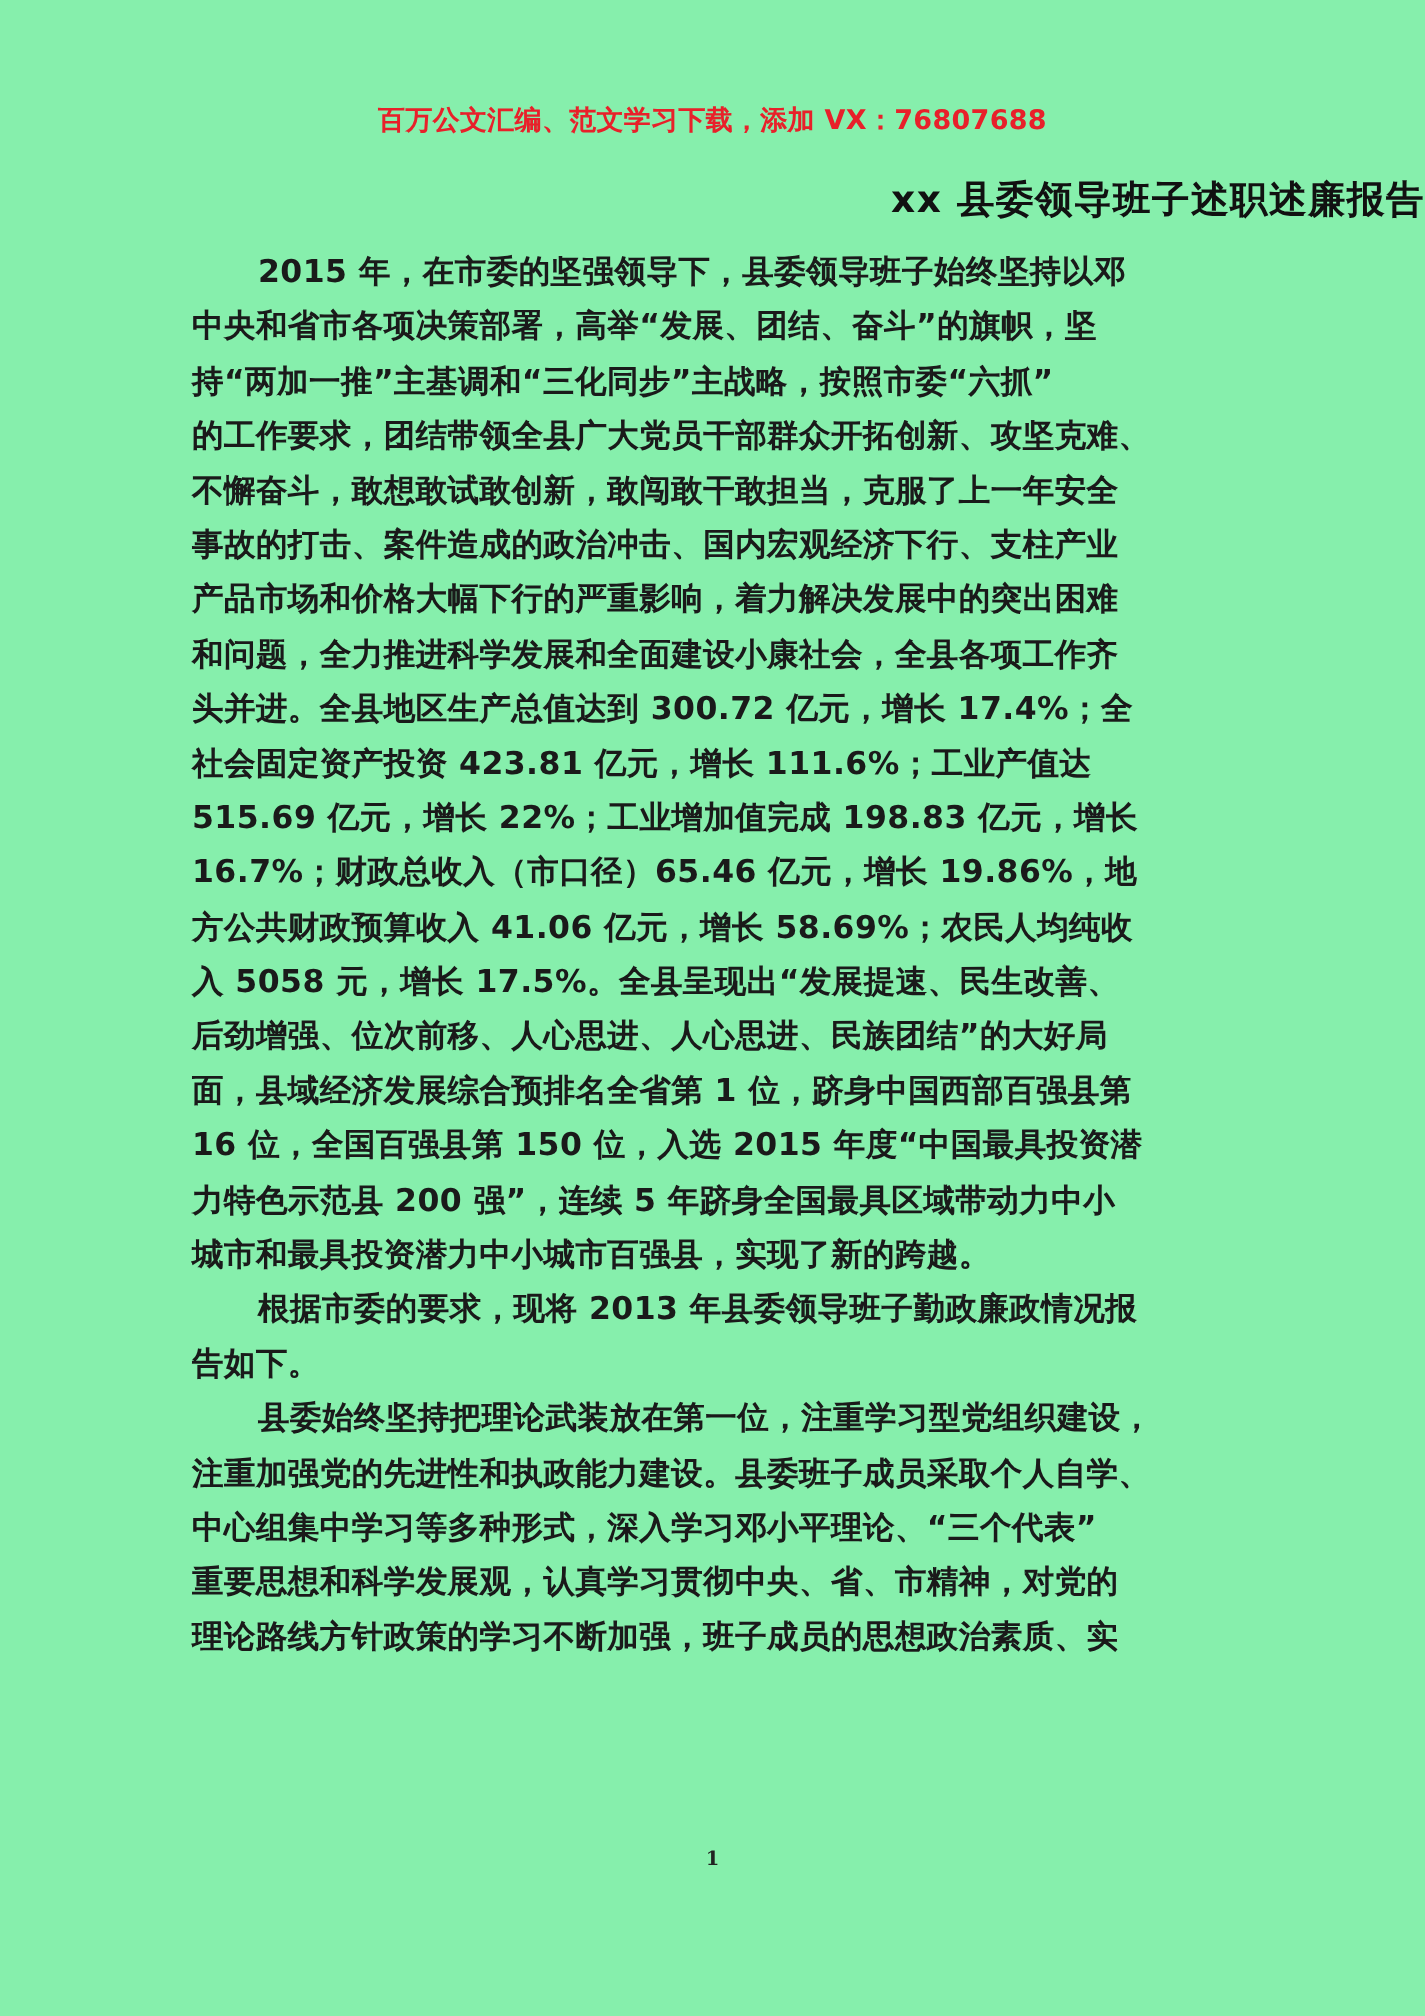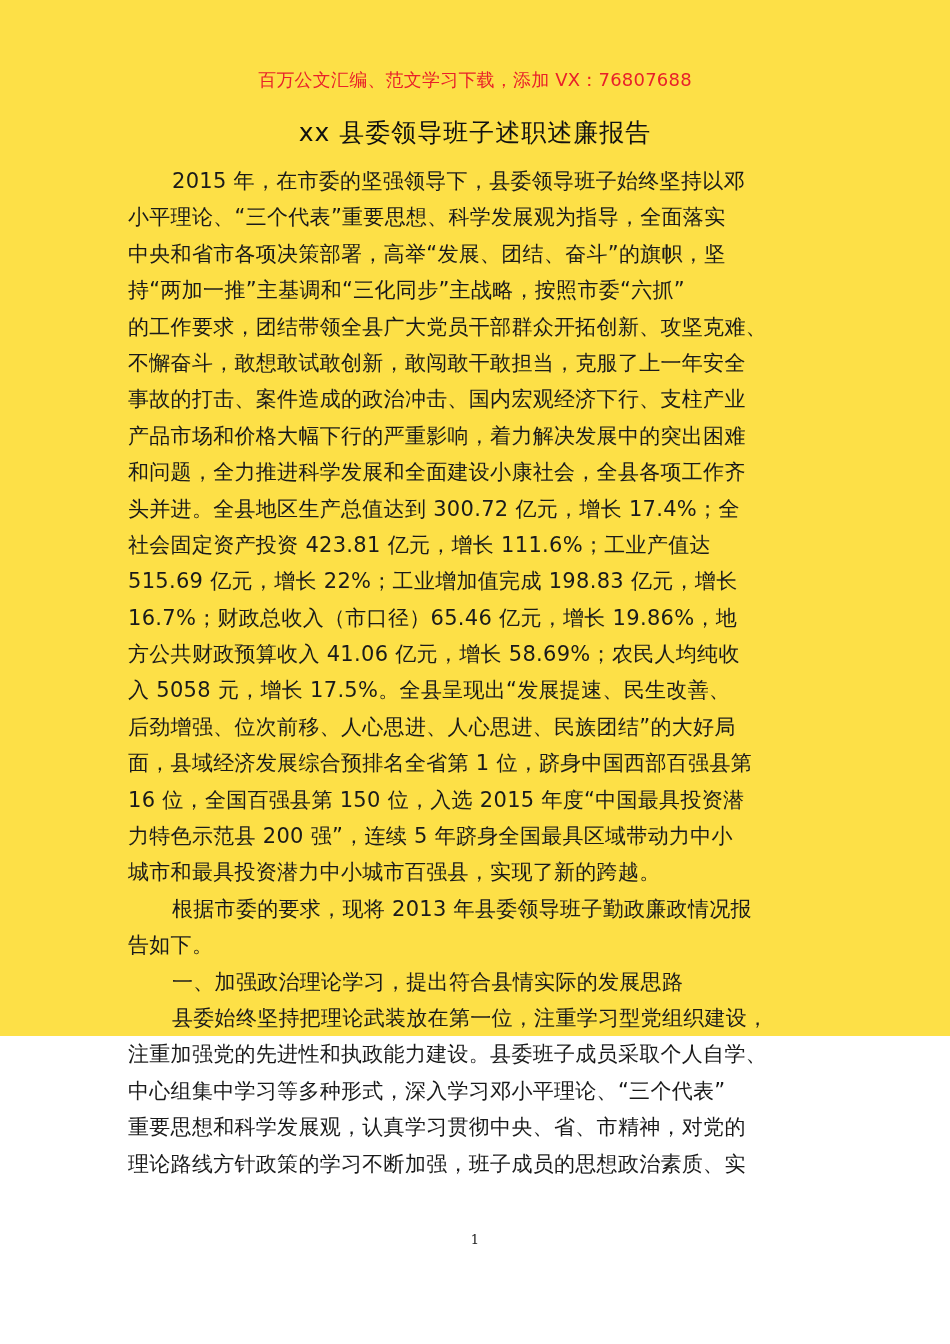--- a/index.html
+++ b/index.html
@@ -12,40 +12,41 @@
       height: 1344px;
       position: relative;
       overflow: hidden;
       font-family: "DejaVu Sans", "Liberation Sans", sans-serif;
       color: #111111;
     }
     .page {
       position: absolute;
       left: 0; top: 0;
       width: 950px;
-      height: 1036px;
-      background: #fde047;
+      height: 1344px;
+      background: #86efac;
+      font-weight: bold;
     }
     .watermark {
       position: absolute;
       top: 68px;
       left: 0;
       width: 950px;
       text-align: center;
       font-size: 18px;
       color: #e8202a;
       letter-spacing: 0.2px;
       font-family: "DejaVu Sans", sans-serif;
     }
     .title {
       position: absolute;
       top: 116px;
       left: 0;
       width: 950px;
-      text-align: center;
+      text-align: right;
       font-size: 25px;
       color: #111111;
       letter-spacing: 1px;
       font-family: "DejaVu Sans", sans-serif;
     }
     .body-text {
       position: absolute;
       left: 128px;
       top: 163px;
       width: 710px;
@@ -77,21 +78,20 @@
 
 <div class="page">
 
   <div class="watermark">百万公文汇编、范文学习下载，添加 VX：76807688</div>
 
   <div class="title">xx 县委领导班子述职述廉报告</div>
 
   <div class="body-text">
 
     <div class="line indent">2015 年，在市委的坚强领导下，县委领导班子始终坚持以邓</div>
-    <div class="line">小平理论、“三个代表”重要思想、科学发展观为指导，全面落实</div>
     <div class="line">中央和省市各项决策部署，高举“发展、团结、奋斗”的旗帜，坚</div>
     <div class="line">持“两加一推”主基调和“三化同步”主战略，按照市委“六抓”</div>
     <div class="line">的工作要求，团结带领全县广大党员干部群众开拓创新、攻坚克难、</div>
     <div class="line">不懈奋斗，敢想敢试敢创新，敢闯敢干敢担当，克服了上一年安全</div>
     <div class="line">事故的打击、案件造成的政治冲击、国内宏观经济下行、支柱产业</div>
     <div class="line">产品市场和价格大幅下行的严重影响，着力解决发展中的突出困难</div>
     <div class="line">和问题，全力推进科学发展和全面建设小康社会，全县各项工作齐</div>
     <div class="line">头并进。全县地区生产总值达到 300.72 亿元，增长 17.4%；全</div>
     <div class="line">社会固定资产投资 423.81 亿元，增长 111.6%；工业产值达</div>
     <div class="line">515.69 亿元，增长 22%；工业增加值完成 198.83 亿元，增长</div>
@@ -100,21 +100,20 @@
     <div class="line">入 5058 元，增长 17.5%。全县呈现出“发展提速、民生改善、</div>
     <div class="line">后劲增强、位次前移、人心思进、人心思进、民族团结”的大好局</div>
     <div class="line">面，县域经济发展综合预排名全省第 1 位，跻身中国西部百强县第</div>
     <div class="line">16 位，全国百强县第 150 位，入选 2015 年度“中国最具投资潜</div>
     <div class="line">力特色示范县 200 强”，连续 5 年跻身全国最具区域带动力中小</div>
     <div class="line">城市和最具投资潜力中小城市百强县，实现了新的跨越。</div>
 
     <div class="line indent">根据市委的要求，现将 2013 年县委领导班子勤政廉政情况报</div>
     <div class="line">告如下。</div>
 
-    <div class="line indent">一、加强政治理论学习，提出符合县情实际的发展思路</div>
 
     <div class="line indent">县委始终坚持把理论武装放在第一位，注重学习型党组织建设，</div>
     <div class="line">注重加强党的先进性和执政能力建设。县委班子成员采取个人自学、</div>
     <div class="line">中心组集中学习等多种形式，深入学习邓小平理论、“三个代表”</div>
     <div class="line">重要思想和科学发展观，认真学习贯彻中央、省、市精神，对党的</div>
     <div class="line">理论路线方针政策的学习不断加强，班子成员的思想政治素质、实</div>
   </div>
 
   <div class="page-number">1</div>
 

